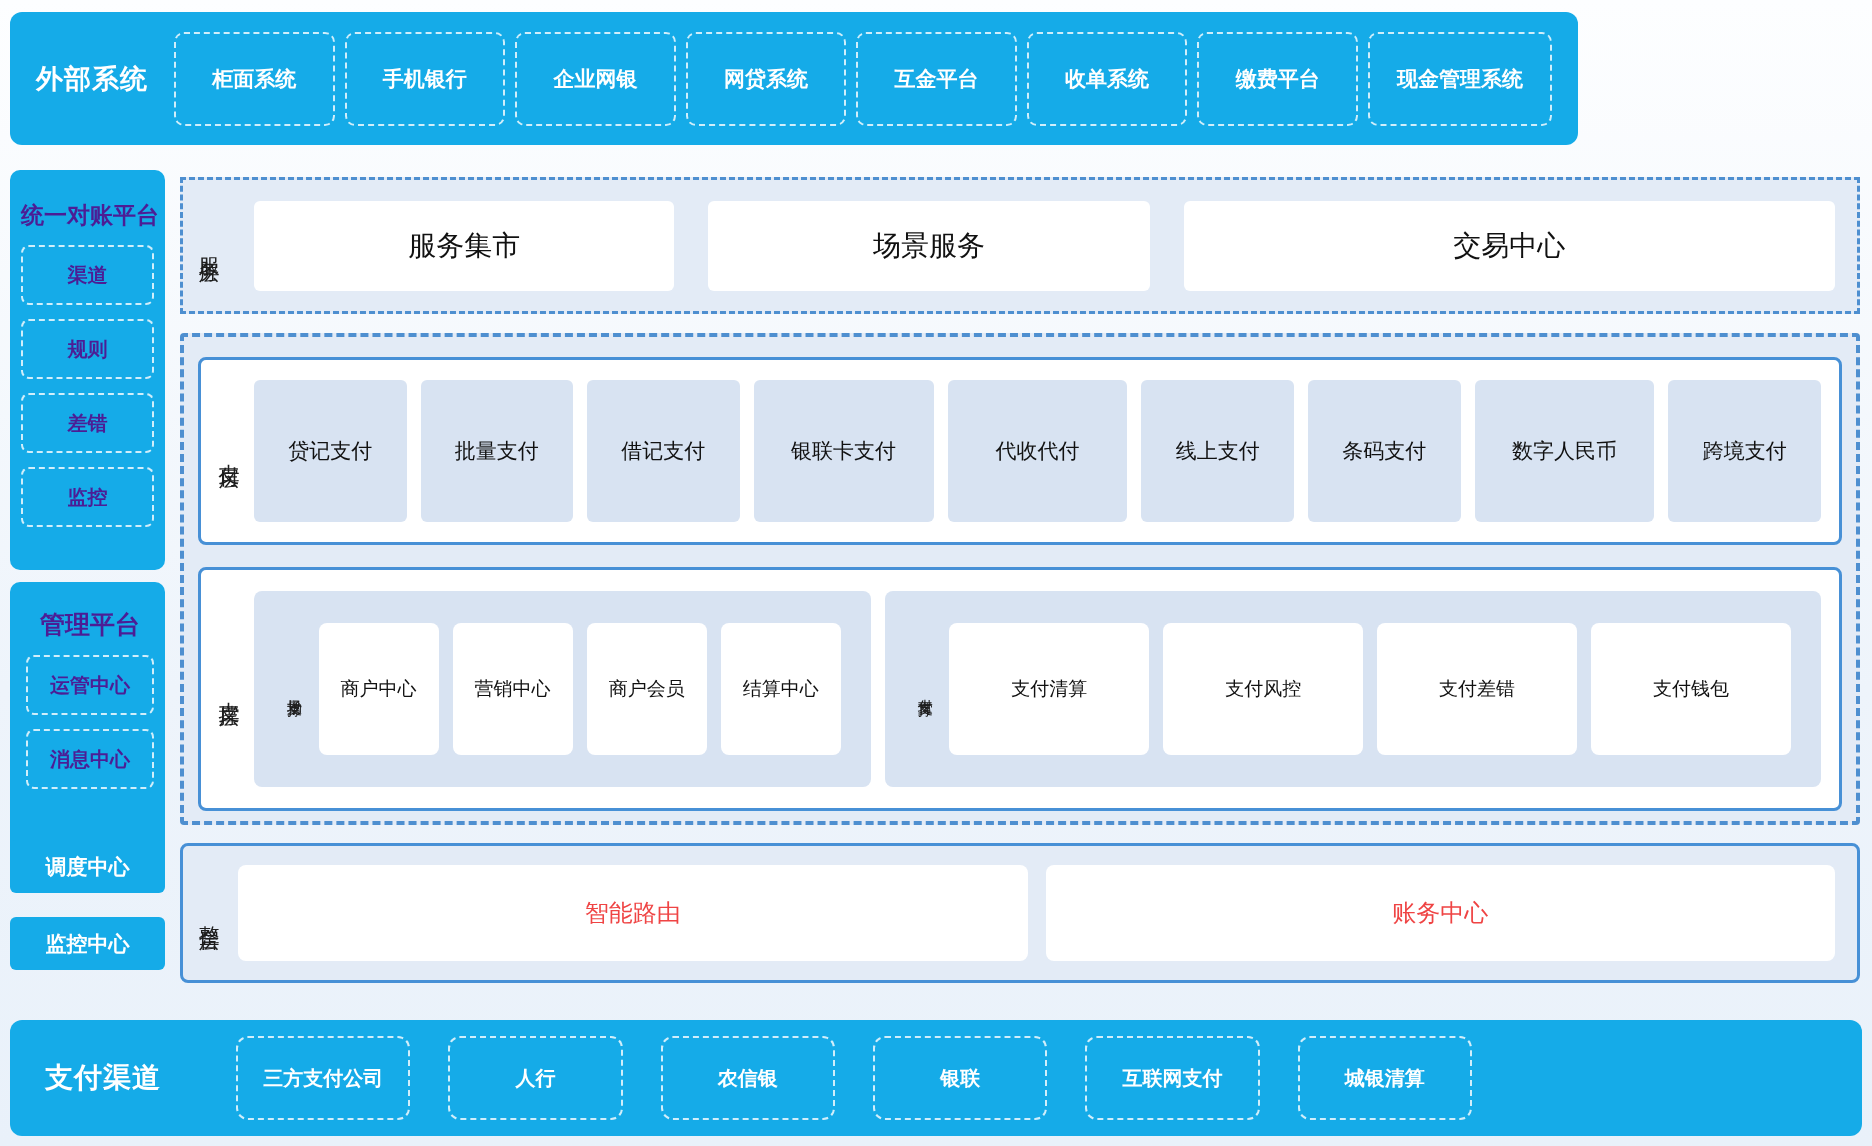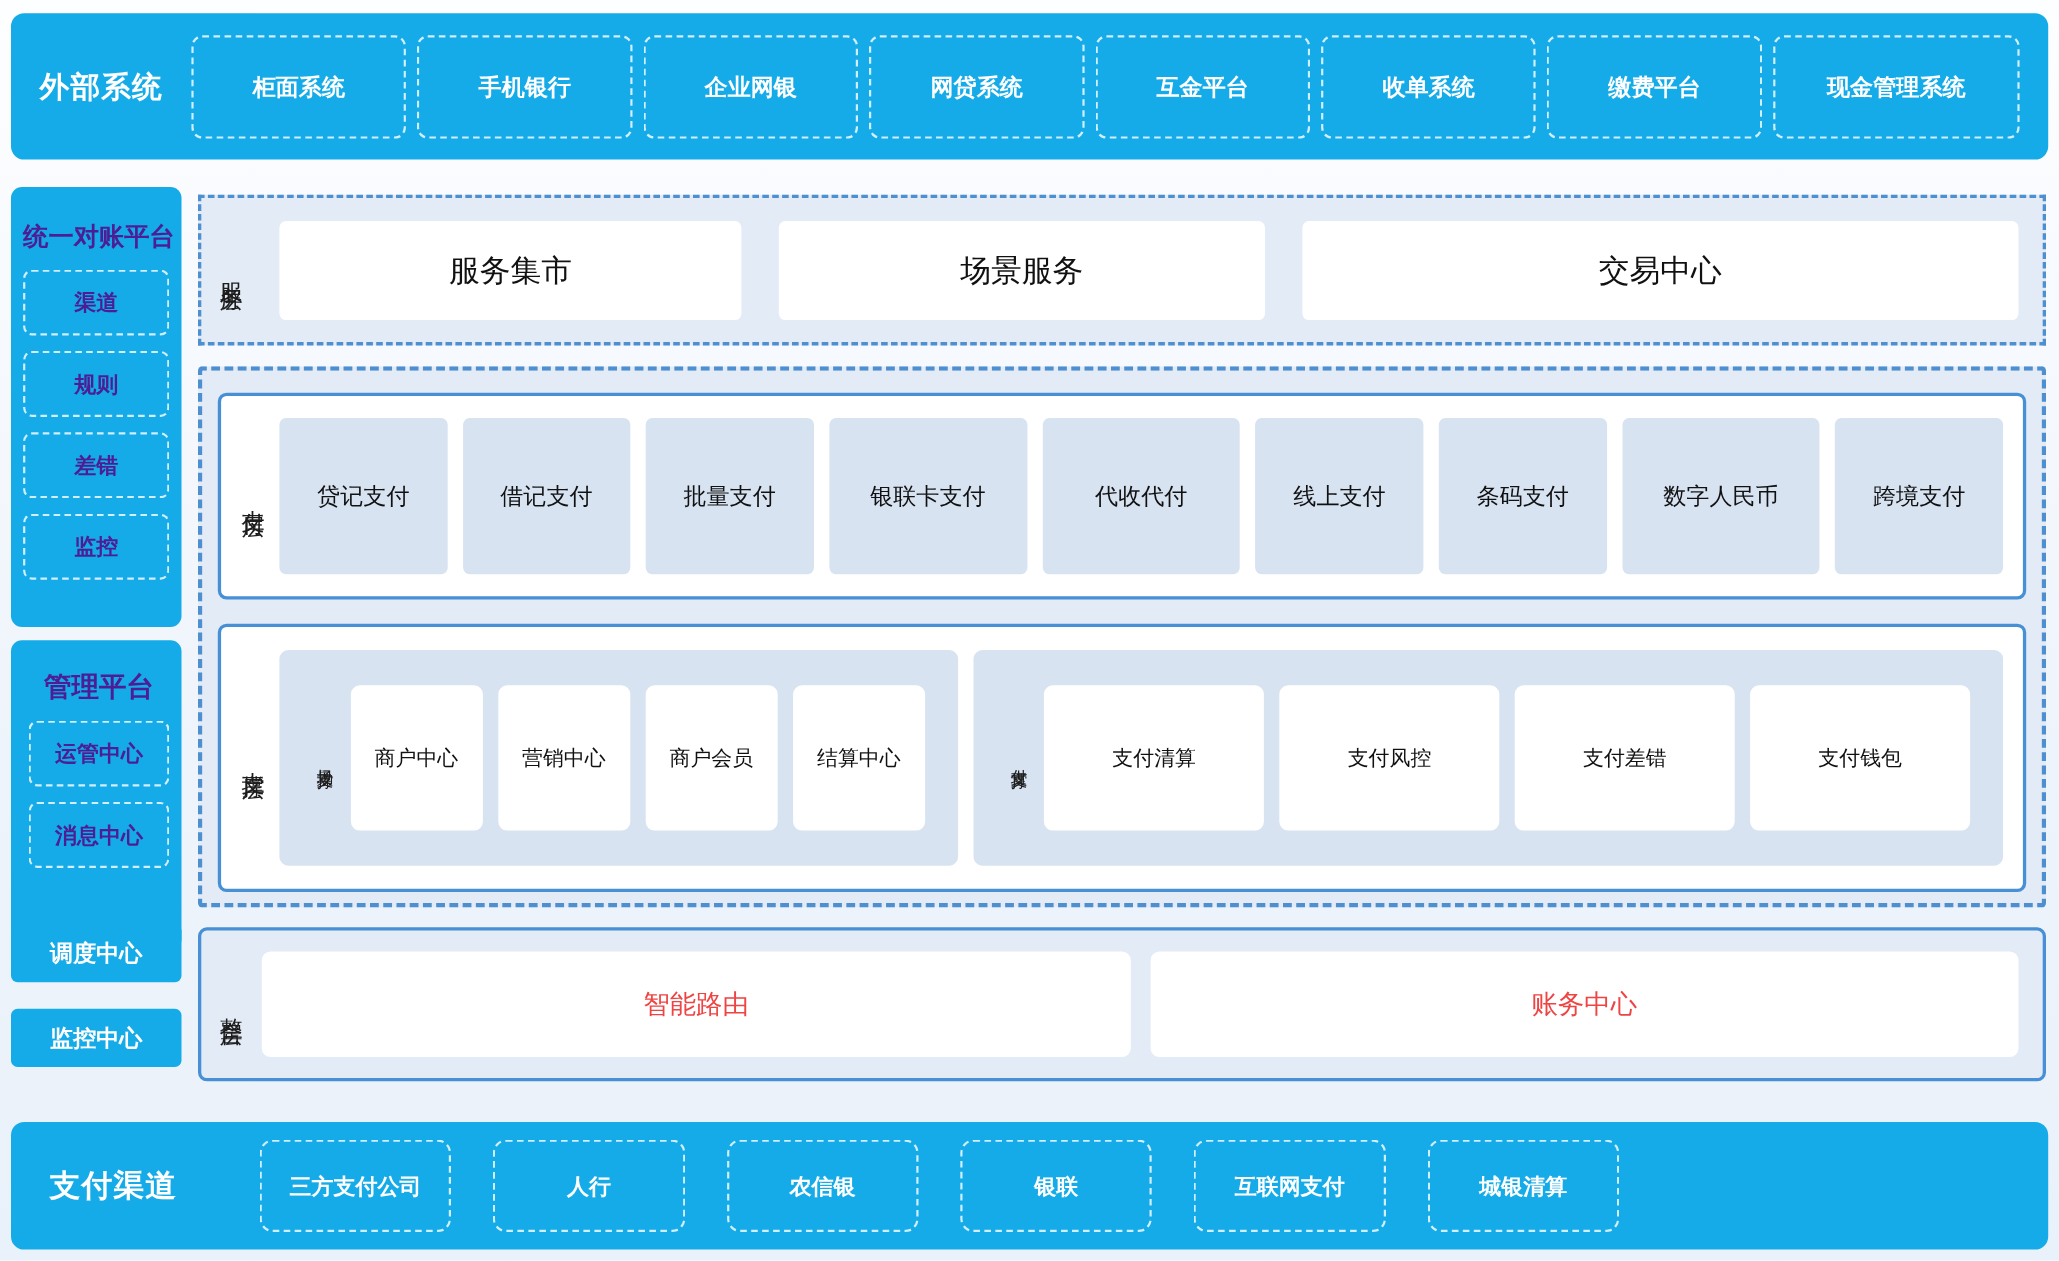--- a/index.html
+++ b/index.html
@@ -7,21 +7,21 @@
   body {
     position:relative;
     font-family:"Liberation Sans","DejaVu Sans",sans-serif;
     background:linear-gradient(180deg,#fdfeff 0%,#eef4fb 60%,#e9f1fa 100%);
     overflow:hidden;
   }
   .blue { background:#15abe8; color:#fff; }
 
   
   .topbar {
-    position:absolute; left:10px; top:12px; width:1852px; height:133px;
+    position:absolute; left:10px; top:12px; width:1568px; height:133px;
     border-radius:12px; display:flex; align-items:center; padding:0 26px;
   }
   .bar-title { font-size:27px; font-weight:bold; letter-spacing:1px; white-space:nowrap; }
   .bar-items { flex:1; display:flex; gap:10px; margin-left:26px; height:94px; }
   .bar-item {
     flex:1; border:2px dashed rgba(255,255,255,.8); border-radius:10px;
     display:flex; align-items:center; justify-content:center;
     font-size:21px; font-weight:bold; white-space:nowrap;
   }
   .bar-item.wide { flex:1.15; }
@@ -168,22 +168,22 @@
   <div class="service-item s1">服务集市</div>
   <div class="service-item s2">场景服务</div>
   <div class="service-item s3">交易中心</div>
 </div>
 
 <div class="stack-box">
 
   <div class="inner-solid payment-box">
     <div class="v-label">支付层</div>
     <div class="pay-item">贷记支付</div>
+    <div class="pay-item">批量支付</div>
     <div class="pay-item">借记支付</div>
-    <div class="pay-item">批量支付</div>
     <div class="pay-item wide">银联卡支付</div>
     <div class="pay-item wide">代收代付</div>
     <div class="pay-item">线上支付</div>
     <div class="pay-item">条码支付</div>
     <div class="pay-item wide">数字人民币</div>
     <div class="pay-item">跨境支付</div>
   </div>
 
   <div class="inner-solid support-box">
     <div class="v-label">支撑层</div>

